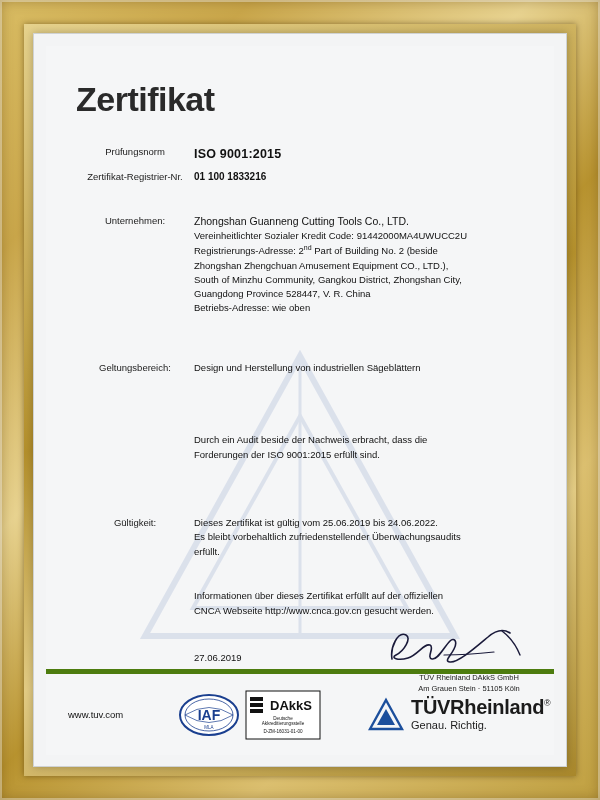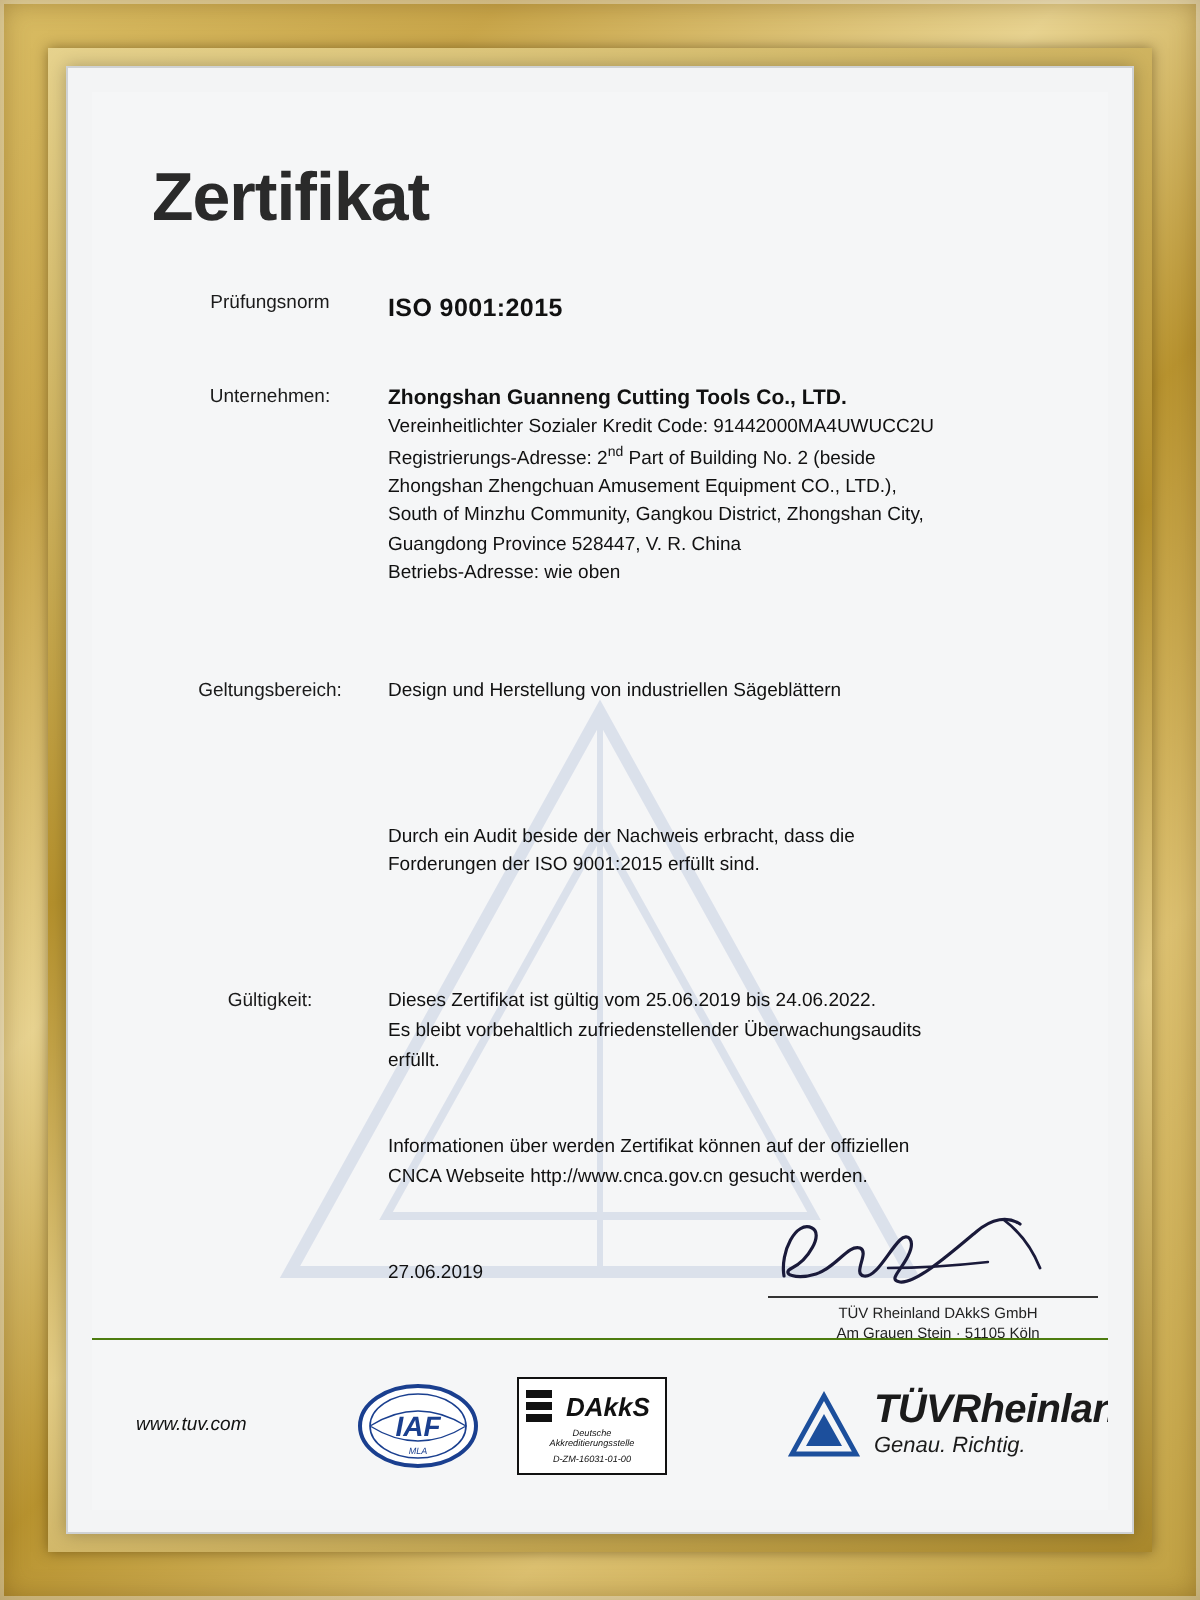--- a/index.html
+++ b/index.html
@@ -84,21 +84,21 @@
   .value {
     font-size: 9.5px;
     color: #111;
     line-height: 1.45;
   }
   .value.bold { font-weight: bold; font-size: 12.5px; letter-spacing: 0.2px; }
   .value.semi { font-weight: bold; font-size: 10px; }
   .block-gap-md { height: 26px; }
   .block-gap-lg { height: 42px; }
 
-  .company-name { font-weight: bold; font-size: 10.5px; color: #111; }
+  .company-name { font-weight: normal; font-size: 10.5px; color: #111; }
   .addr-line { font-size: 9.5px; color: #111; line-height: 1.5; }
   sup { font-size: 7px; vertical-align: super; }
 
   .para { font-size: 9.5px; color: #111; line-height: 1.55; }
 
   .date-line {
     margin-top: 34px;
     margin-left: 118px;
     font-size: 9.5px;
     color: #111;
@@ -132,37 +132,36 @@
     line-height: 1.4;
     text-align: center;
     width: 150px;
   }
 
   
   .footer {
     position: absolute;
     left: 0; right: 0; bottom: 0;
     height: 86px;
-    border-top: 1px solid #4d7c0f;
+    border-top: 5px solid #4d7c0f;
     display: flex;
     align-items: center;
     padding: 0 22px;
     box-sizing: border-box;
-    font-style: italic;
   }
   .tuv-url {
     font-size: 9.5px;
     color: #111;
     width: 110px;
     flex: 0 0 110px;
   }
   .logos {
     display: flex;
     align-items: center;
-    gap: 18px;
+    gap: 5px;
     flex: 1;
   }
   .iaf-logo {
     width: 62px; height: 46px;
     position: relative;
   }
   .dakks-logo {
     width: 76px; height: 50px;
     position: relative;
     padding-left: 32px;
@@ -207,20 +206,24 @@
     </div>
 
     <div class="doc-body">
       <div class="title">Zertifikat</div>
 
       <div class="row">
         <div class="label">Prüfungsnorm</div>
         <div class="value bold">ISO 9001:2015</div>
       </div>
 
+      <div class="row" style="margin-top:7px;">
+        <div class="label">Zertifikat-Registrier-Nr.</div>
+        <div class="value semi">01 100 1833216</div>
+      </div>
 
       <div class="block-gap-md"></div>
 
       <div class="row">
         <div class="label">Unternehmen:</div>
         <div class="value">
           <div class="company-name">Zhongshan Guanneng Cutting Tools Co., LTD.</div>
           <div class="addr-line">Vereinheitlichter Sozialer Kredit Code: 91442000MA4UWUCC2U</div>
           <div class="addr-line">Registrierungs-Adresse: 2<sup>nd</sup> Part of Building No. 2 (beside</div>
           <div class="addr-line">Zhongshan Zhengchuan Amusement Equipment CO., LTD.),</div>
@@ -258,21 +261,21 @@
           <div class="para">Es bleibt vorbehaltlich zufriedenstellender Überwachungsaudits</div>
           <div class="para">erfüllt.</div>
         </div>
       </div>
 
       <div class="block-gap-md"></div>
 
       <div class="row">
         <div class="label"></div>
         <div class="value">
-          <div class="para">Informationen über werden Zertifikat können auf der offiziellen</div>
+          <div class="para">Informationen über dieses Zertifikat erfüllt auf der offiziellen</div>
           <div class="para">CNCA Webseite http://www.cnca.gov.cn gesucht werden.</div>
         </div>
       </div>
 
       <div class="date-line">27.06.2019</div>
 
       <div class="sig-area">
         <svg class="sig-svg" viewBox="0 0 150 46" xmlns="http://www.w3.org/2000/svg">
           <path d="M8,34 C6,22 14,6 22,10 C28,13 20,26 12,30 C6,33 14,36 24,33 C34,30 40,18 46,20 C51,22 42,33 48,34 C54,35 60,22 66,16 C70,12 74,16 70,24 C66,32 60,36 66,37 C74,38 92,22 104,12 C112,5 120,4 126,8" fill="none" stroke="#1a1a3a" stroke-width="1.6" stroke-linecap="round"></path>
           <path d="M60,30 C74,30 92,29 110,27" fill="none" stroke="#1a1a3a" stroke-width="1.2" stroke-linecap="round"></path>

